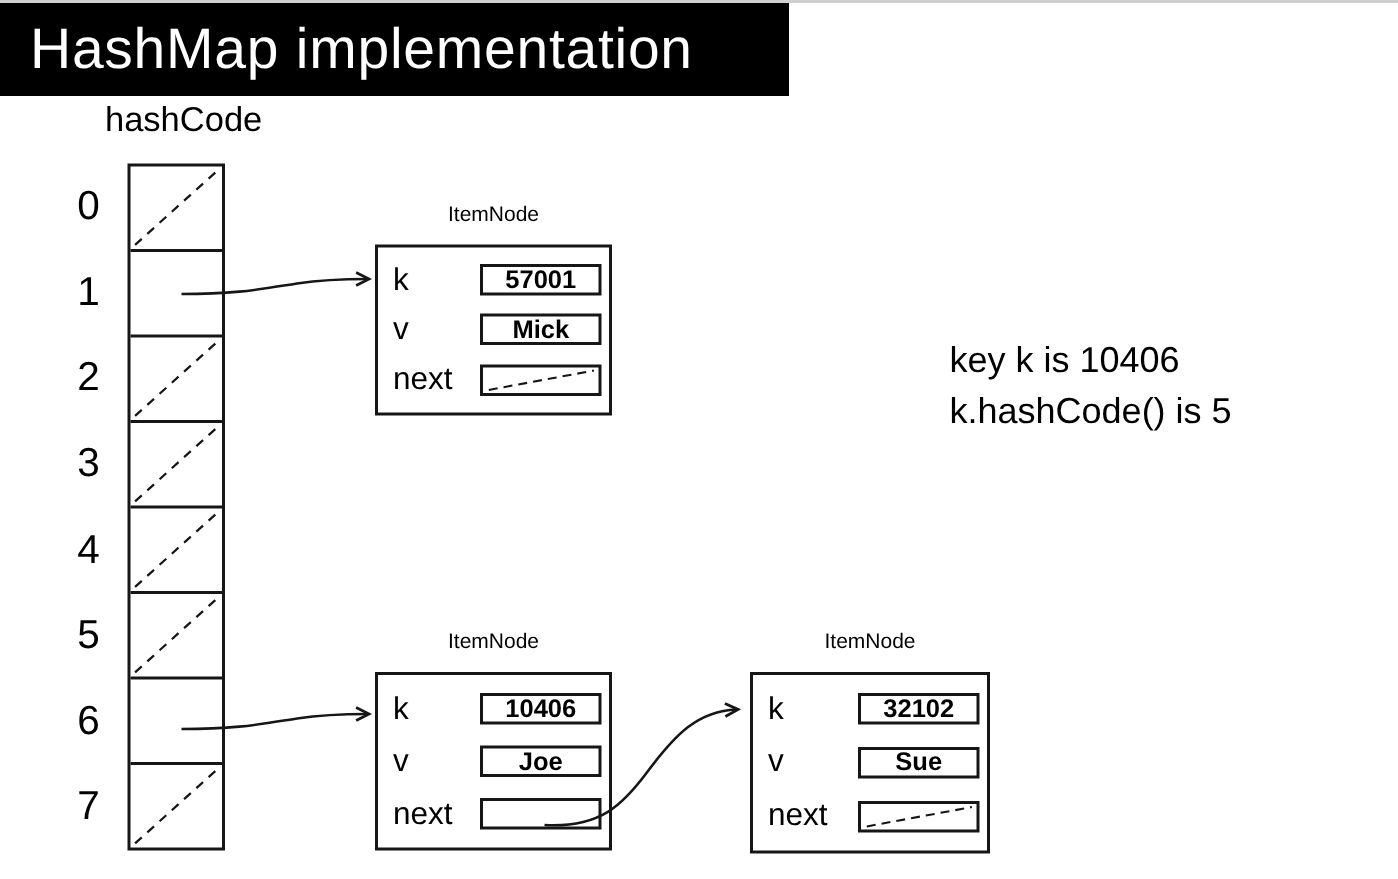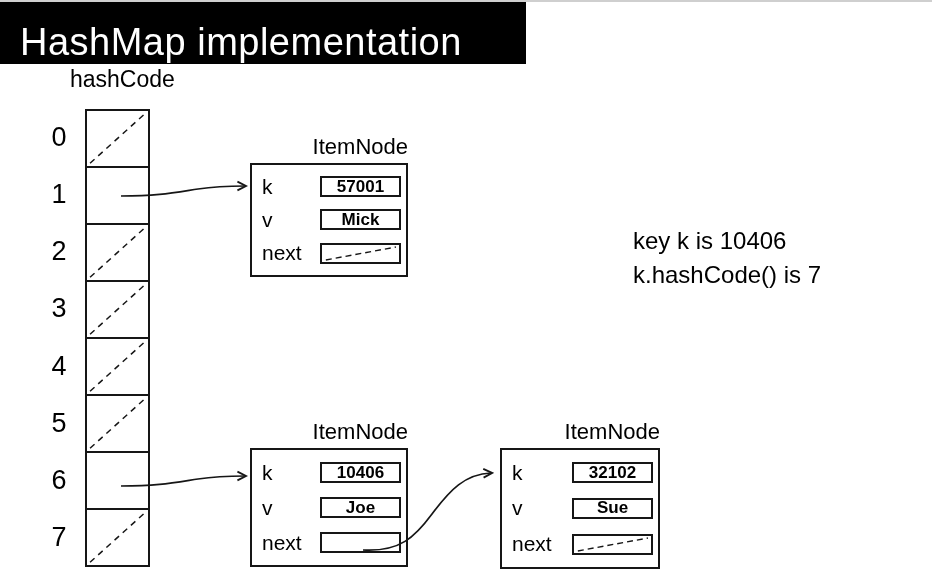--- a/index.html
+++ b/index.html
@@ -4,39 +4,39 @@
 <style>
   * { margin:0; padding:0; box-sizing:border-box; }
   html,body { background:#fff; }
   body { font-family:"Liberation Sans", sans-serif; color:#000; }
   .canvas {
     position:relative; width:932px; height:586px; background:#ffffff;
     overflow:hidden; border-top:2px solid #cfcfcf;
   }
   .title-bar {
     position:absolute; left:0; top:0; width:526px; height:62px;
-    background:#000; color:#fff; display:flex; align-items:flex-end;
+    background:#000; color:#fff; display:flex; align-items:center;
     padding-left:20px; font-size:38px; letter-spacing:0.5px;
   }
   .buckets-label {
     position:absolute; left:70px; top:64px; font-size:23px;
   }
   .bucket-col {
     position:absolute; left:85px; top:107px; width:65px; height:458px;
     border:2px solid #161616; display:flex; flex-direction:column;
   }
   .bucket-cell { flex:1; border-bottom:2px solid #161616; position:relative; }
   .bucket-cell:last-child { border-bottom:none; }
   .bucket-cell svg { position:absolute; inset:0; width:100%; height:100%; display:block; }
   .bucket-num {
     position:absolute; left:44px; width:30px; height:32px; line-height:32px;
     text-align:center; font-size:27px;
   }
   .node { position:absolute; }
-  .node-title { text-align:right; font-size:22px; height:24px; margin-bottom:5px; }
+  .node-title { text-align:center; font-size:14px; height:24px; margin-bottom:5px; }
   .node-box {
     border:2px solid #161616; display:flex; flex-direction:column;
     justify-content:space-around; padding:5px 5px 5px 10px; background:#fff;
   }
   .node-row { display:flex; align-items:center; justify-content:space-between; }
   .node-lbl { font-size:21px; }
   .valbox {
     width:81px; height:21px; border:2px solid #161616; position:relative;
     display:flex; align-items:center; justify-content:center;
     font-size:17px; font-weight:600; background:#fff;
@@ -182,21 +182,21 @@
           <svg>
               <line x1="5%" y1="88%" x2="96%" y2="12%" stroke="#161616" stroke-width="1.4" stroke-dasharray="6,4"></line>
             </svg>
         </span>
       </div>
     </div>
   </div>
 
   <div class="example">
     <div>key k is 10406</div>
-    <div>k.hashCode() is 7</div>
+    <div>k.hashCode() is 5</div>
   </div>
 
   <svg class="arrows" viewBox="0 0 932 586">
     <defs>
       <marker id="ah" viewBox="0 0 12 12" refX="9" refY="6" markerWidth="13" markerHeight="13" orient="auto" markerUnits="userSpaceOnUse">
         <path d="M2,2 L10,6 L2,10" fill="none" stroke="#161616" stroke-width="1.7"></path>
       </marker>
     </defs>
     <path d="M121,194 C158,194 172,191 198,187 C218,184 236,184 245,184" fill="none" stroke="#161616" stroke-width="1.7" marker-end="url(#ah)"></path>
     <path d="M121,484 C158,484 172,481 198,477 C218,474 236,474 245,474" fill="none" stroke="#161616" stroke-width="1.7" marker-end="url(#ah)"></path>

